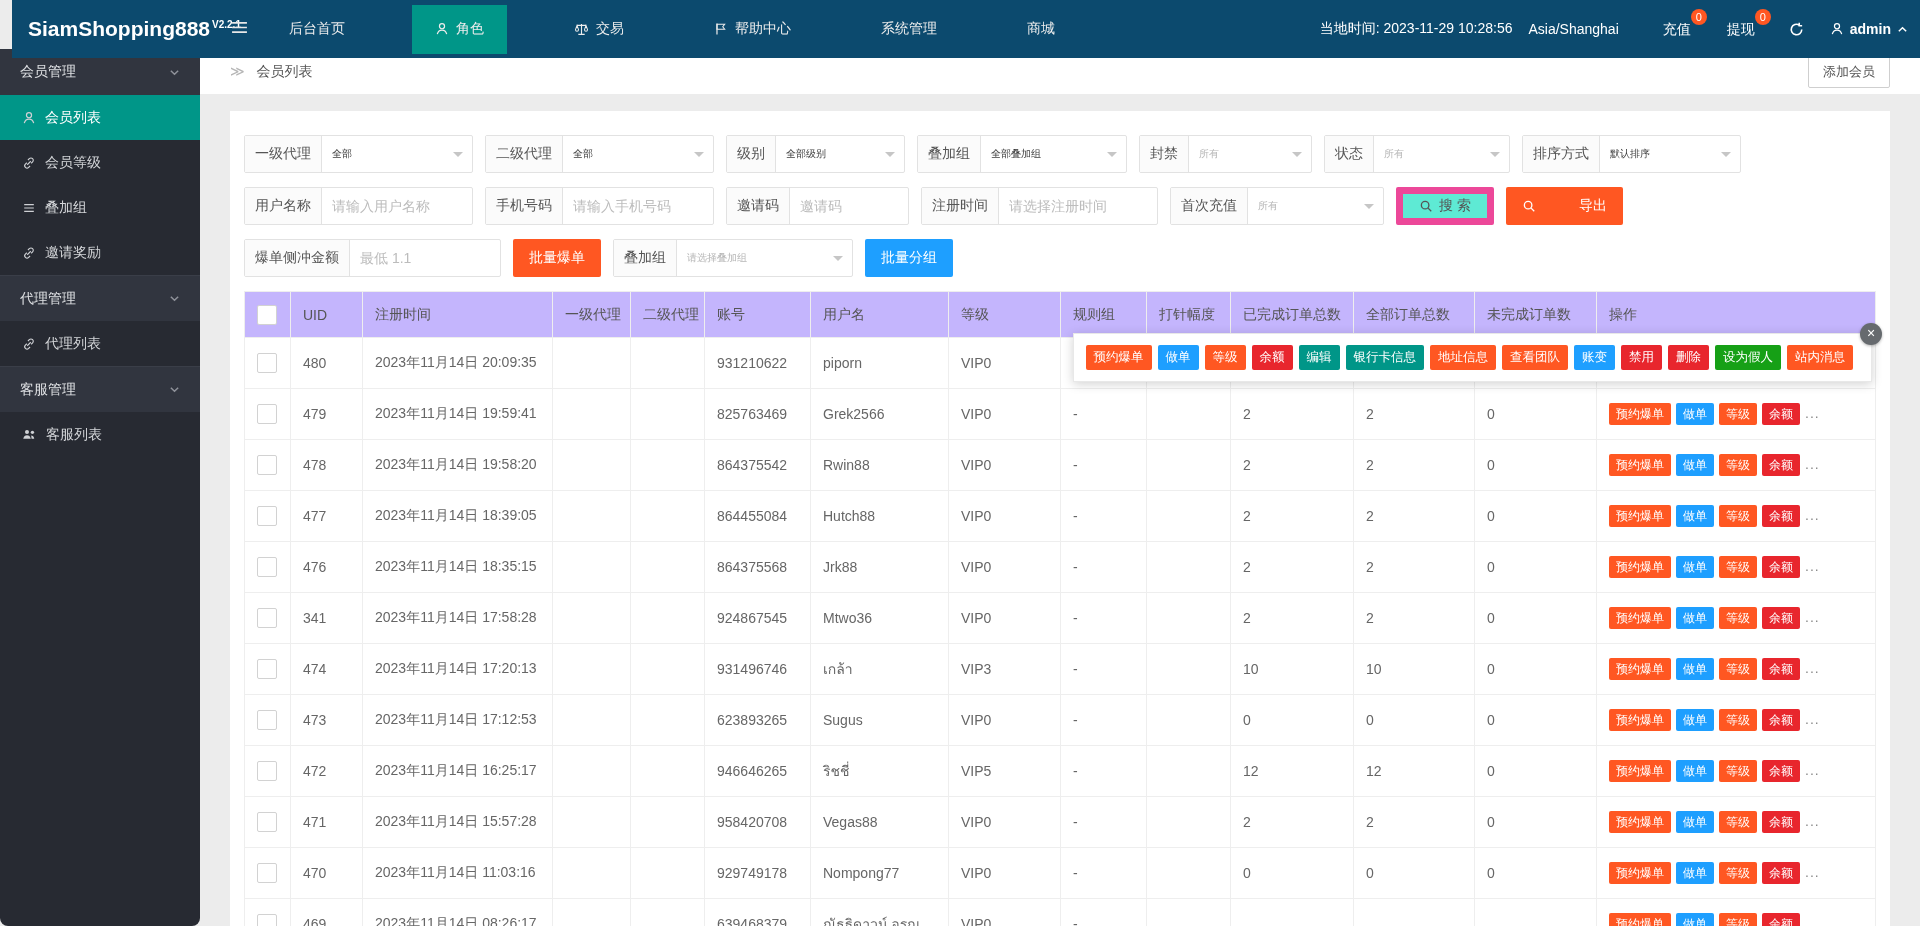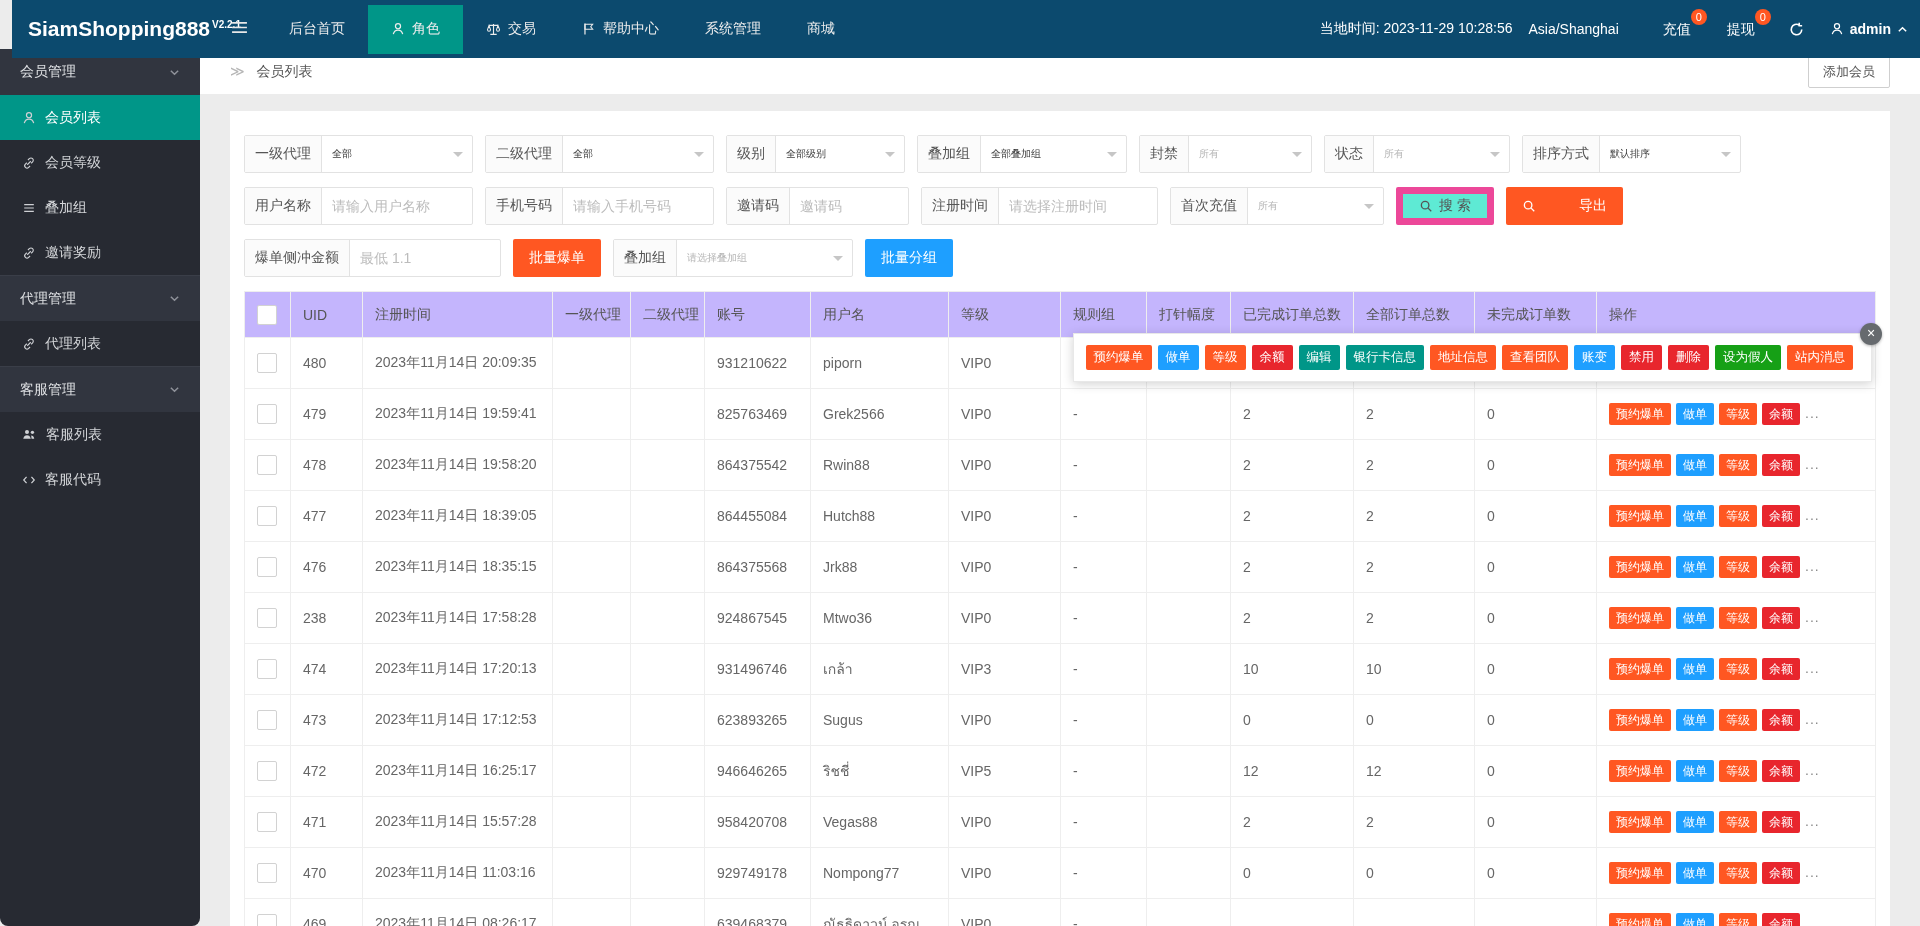--- a/index.html
+++ b/index.html
@@ -5,21 +5,21 @@
   * { margin:0; padding:0; box-sizing:border-box; }
   html,body { width:1920px; height:926px; overflow:hidden; background:#ececec;
     font-family:"Liberation Sans","DejaVu Sans",sans-serif; }
 
   
   .topbar { position:fixed; top:0; left:12px; width:1920px; height:58px; background:#0c4a6e;
     display:flex; align-items:center; color:#fff; z-index:200; }
   .logo { width:200px; padding-left:16px; font-size:21px; font-weight:bold; white-space:nowrap; }
   .logo sup { font-size:10px; font-weight:bold; margin-left:2px; }
   .hamburger { width:54px; text-align:center; color:#e8e8e8; cursor:pointer; }
-  .topmenu { display:flex; height:49px; }
+  .topmenu { display:flex; height:49px;gap:44px; }
   .menu-item { display:flex; align-items:center; gap:7px; padding:0 23px; font-size:14px;
     color:#ededed; cursor:pointer; }
   .menu-item.active { background:#009688; }
   .topbar-right { margin-left:auto; display:flex; align-items:center; }
   .time-label { font-size:14px; }
   .tz-label { font-size:14px; margin:0 26px 0 16px; }
   .quick { position:relative; padding:0 18px; font-size:14px; cursor:pointer; height:49px;
     line-height:49px; }
   .quick .badge { position:absolute; top:4px; right:2px; background:#ff5722; color:#fff;
     font-size:11px; line-height:16px; height:16px; min-width:16px; text-align:center;
@@ -257,28 +257,20 @@
       <span class="icon">
         <svg viewBox="0 0 18 14" width="15" height="13">
           <circle cx="6" cy="4" r="2.4" fill="currentColor"></circle>
           <path d="M1.5 12c.6-2.6 2.3-4 4.5-4s3.9 1.4 4.5 4z" fill="currentColor"></path>
           <circle cx="12.5" cy="4.4" r="2" fill="currentColor"></circle>
           <path d="M11 8.3c1.8.1 3.2 1.3 3.7 3.7h-3.2z" fill="currentColor"></path>
         </svg>
       </span>
       <span>客服列表</span>
     </div>
-    <div class="side-item">
-      <span class="icon">
-        <svg viewBox="0 0 16 16" width="14" height="14">
-          <path d="M5.2 4.4L2 8l3.2 3.6M10.8 4.4L14 8l-3.2 3.6" fill="none" stroke="currentColor" stroke-width="1.4"></path>
-        </svg>
-      </span>
-      <span>客服代码</span>
-    </div>
   </aside>
 
 <div class="main">
   <div class="crumbbar">
     <span class="crumb">
       <span class="arrows">≫</span>
       <span>会员列表</span>
     </span>
     <button class="add-btn">添加会员</button>
   </div>
@@ -521,21 +513,21 @@
                 <td></td>
                 <td>2</td>
                 <td>2</td>
                 <td>0</td>
                 <td><a class="act" style="background: rgb(255, 87, 34);">预约爆单</a><a class="act" style="background: rgb(30, 159, 255);">做单</a><a class="act" style="background: rgb(255, 87, 34);">等级</a><a class="act" style="background: rgb(232, 38, 45);">余额</a><span class="more">...</span></td>
               </tr>
               <tr>
                 <td>
                   <div class="cbx"></div>
                 </td>
-                <td>238</td>
+                <td>341</td>
                 <td>2023年11月14日 17:58:28</td>
                 <td></td>
                 <td></td>
                 <td>924867545</td>
                 <td>Mtwo36</td>
                 <td>VIP0</td>
                 <td>-</td>
                 <td></td>
                 <td>2</td>
                 <td>2</td>

